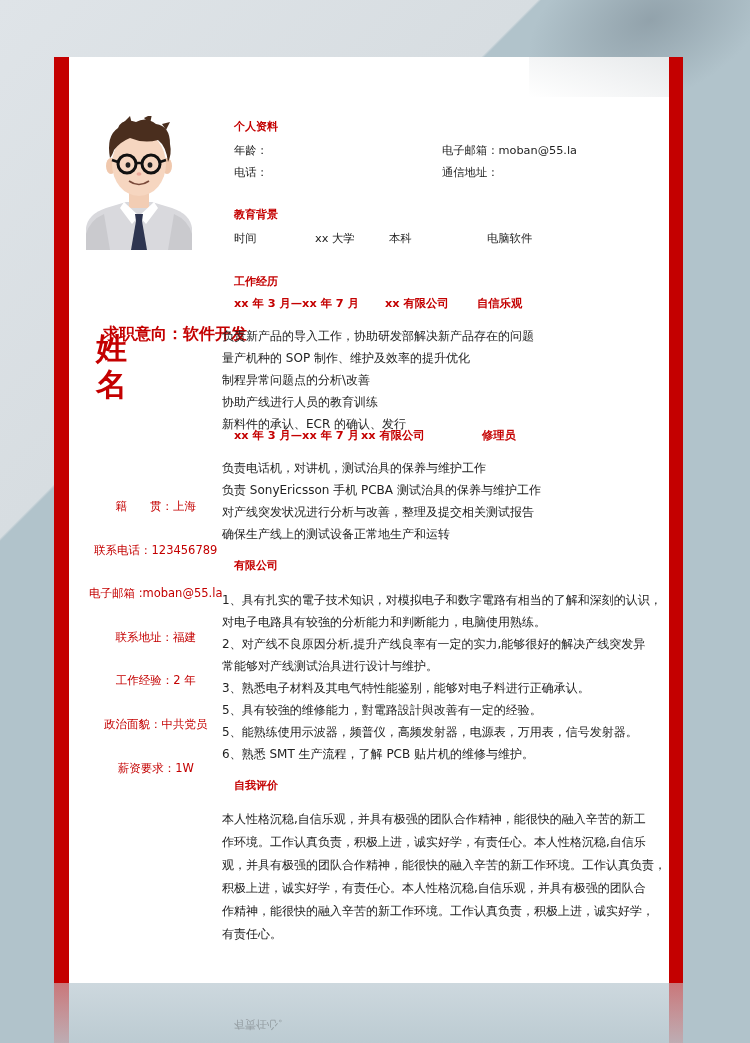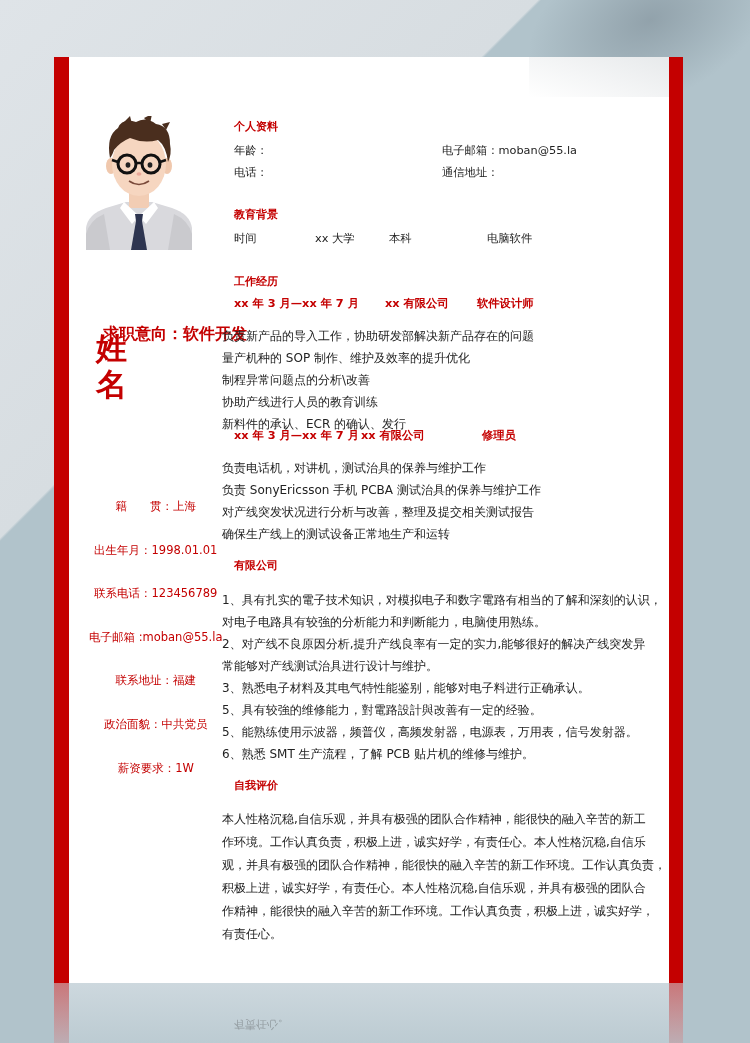--- a/index.html
+++ b/index.html
@@ -118,44 +118,44 @@
 
   <ellipse cx="55" cy="58" rx="2.5" ry="1.8" fill="#e9a99a"></ellipse>
   <path d="M45 65 Q55 72 65 65" fill="none" stroke="#7a4a3a" stroke-width="1.6"></path>
 </svg>
 
 <div class="name">姓 名</div>
 <div class="intent">求职意向：软件开发</div>
 
 <div class="side-info">
   <div class="row">籍　　贯：上海</div>
-  <div class="row">出生年月：1998.01.01</div>
   <div class="row">联系电话：123456789</div>
   <div class="row">电子邮箱 :moban@55.la</div>
   <div class="row">联系地址：福建</div>
+  <div class="row">工作经验：2 年</div>
   <div class="row">政治面貌：中共党员</div>
   <div class="row">薪资要求：1W</div>
 </div>
 
 <div class="sec-title" style="top:119px">个人资料</div>
 <div class="abs" style="left:234px;top:143px">年龄：</div>
 <div class="abs" style="left:442px;top:143px">电子邮箱：moban@55.la</div>
 <div class="abs" style="left:234px;top:165px">电话：</div>
 <div class="abs" style="left:442px;top:165px">通信地址：</div>
 
 <div class="sec-title" style="top:207px">教育背景</div>
 <div class="abs" style="left:234px;top:231px">时间</div>
 <div class="abs" style="left:315px;top:231px">xx 大学</div>
 <div class="abs" style="left:389px;top:231px">本科</div>
 <div class="abs" style="left:487px;top:231px">电脑软件</div>
 
 <div class="sec-title" style="top:274px">工作经历</div>
 <div class="abs red" style="left:234px;top:296px">xx 年 3 月—xx 年 7 月</div>
 <div class="abs red" style="left:385px;top:296px">xx 有限公司</div>
-<div class="abs red" style="left:477px;top:296px">软件设计师</div>
+<div class="abs red" style="left:477px;top:296px">自信乐观</div>
 <div class="line" style="top:318px">负责新产品的导入工作，协助研发部解决新产品存在的问题</div>
 <div class="line" style="top:340px">量产机种的 SOP 制作、维护及效率的提升优化</div>
 <div class="line" style="top:362px">制程异常问题点的分析\改善</div>
 <div class="line" style="top:384px">协助产线进行人员的教育训练</div>
 <div class="line" style="top:406px">新料件的承认、ECR 的确认、发行</div>
 
 <div class="abs red" style="left:234px;top:428px">xx 年 3 月—xx 年 7 月</div>
 <div class="abs red" style="left:361px;top:428px">xx 有限公司</div>
 <div class="abs red" style="left:482px;top:428px">修理员</div>
 <div class="line" style="top:450px">负责电话机，对讲机，测试治具的保养与维护工作</div>

